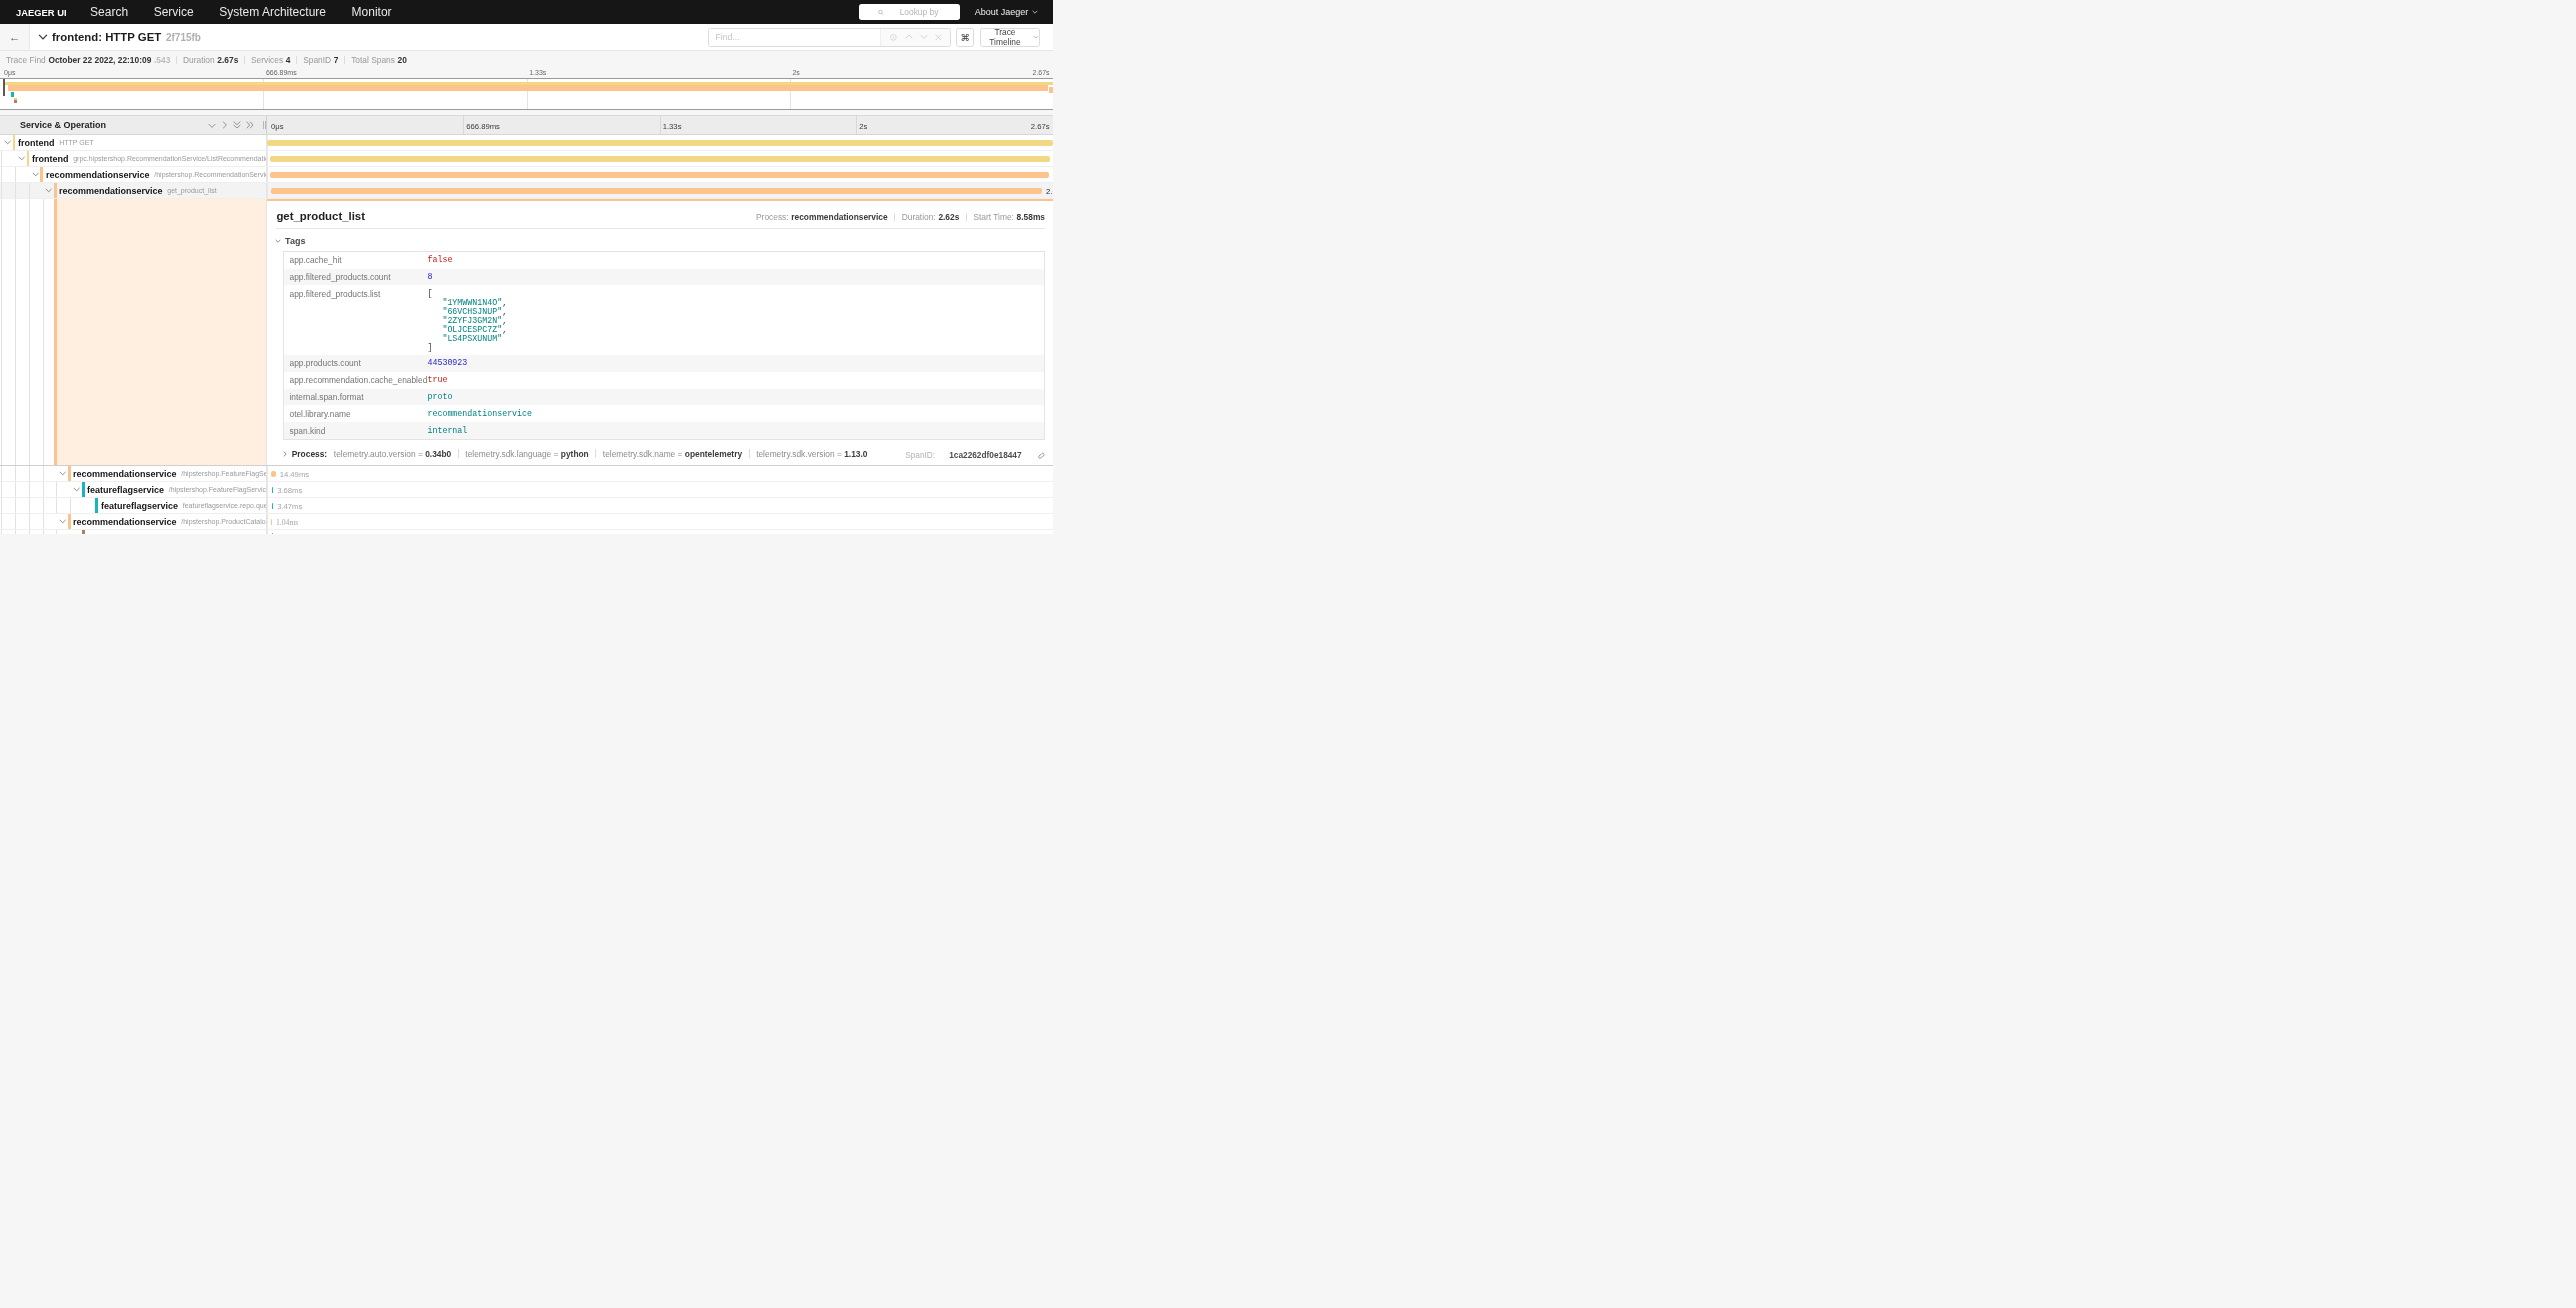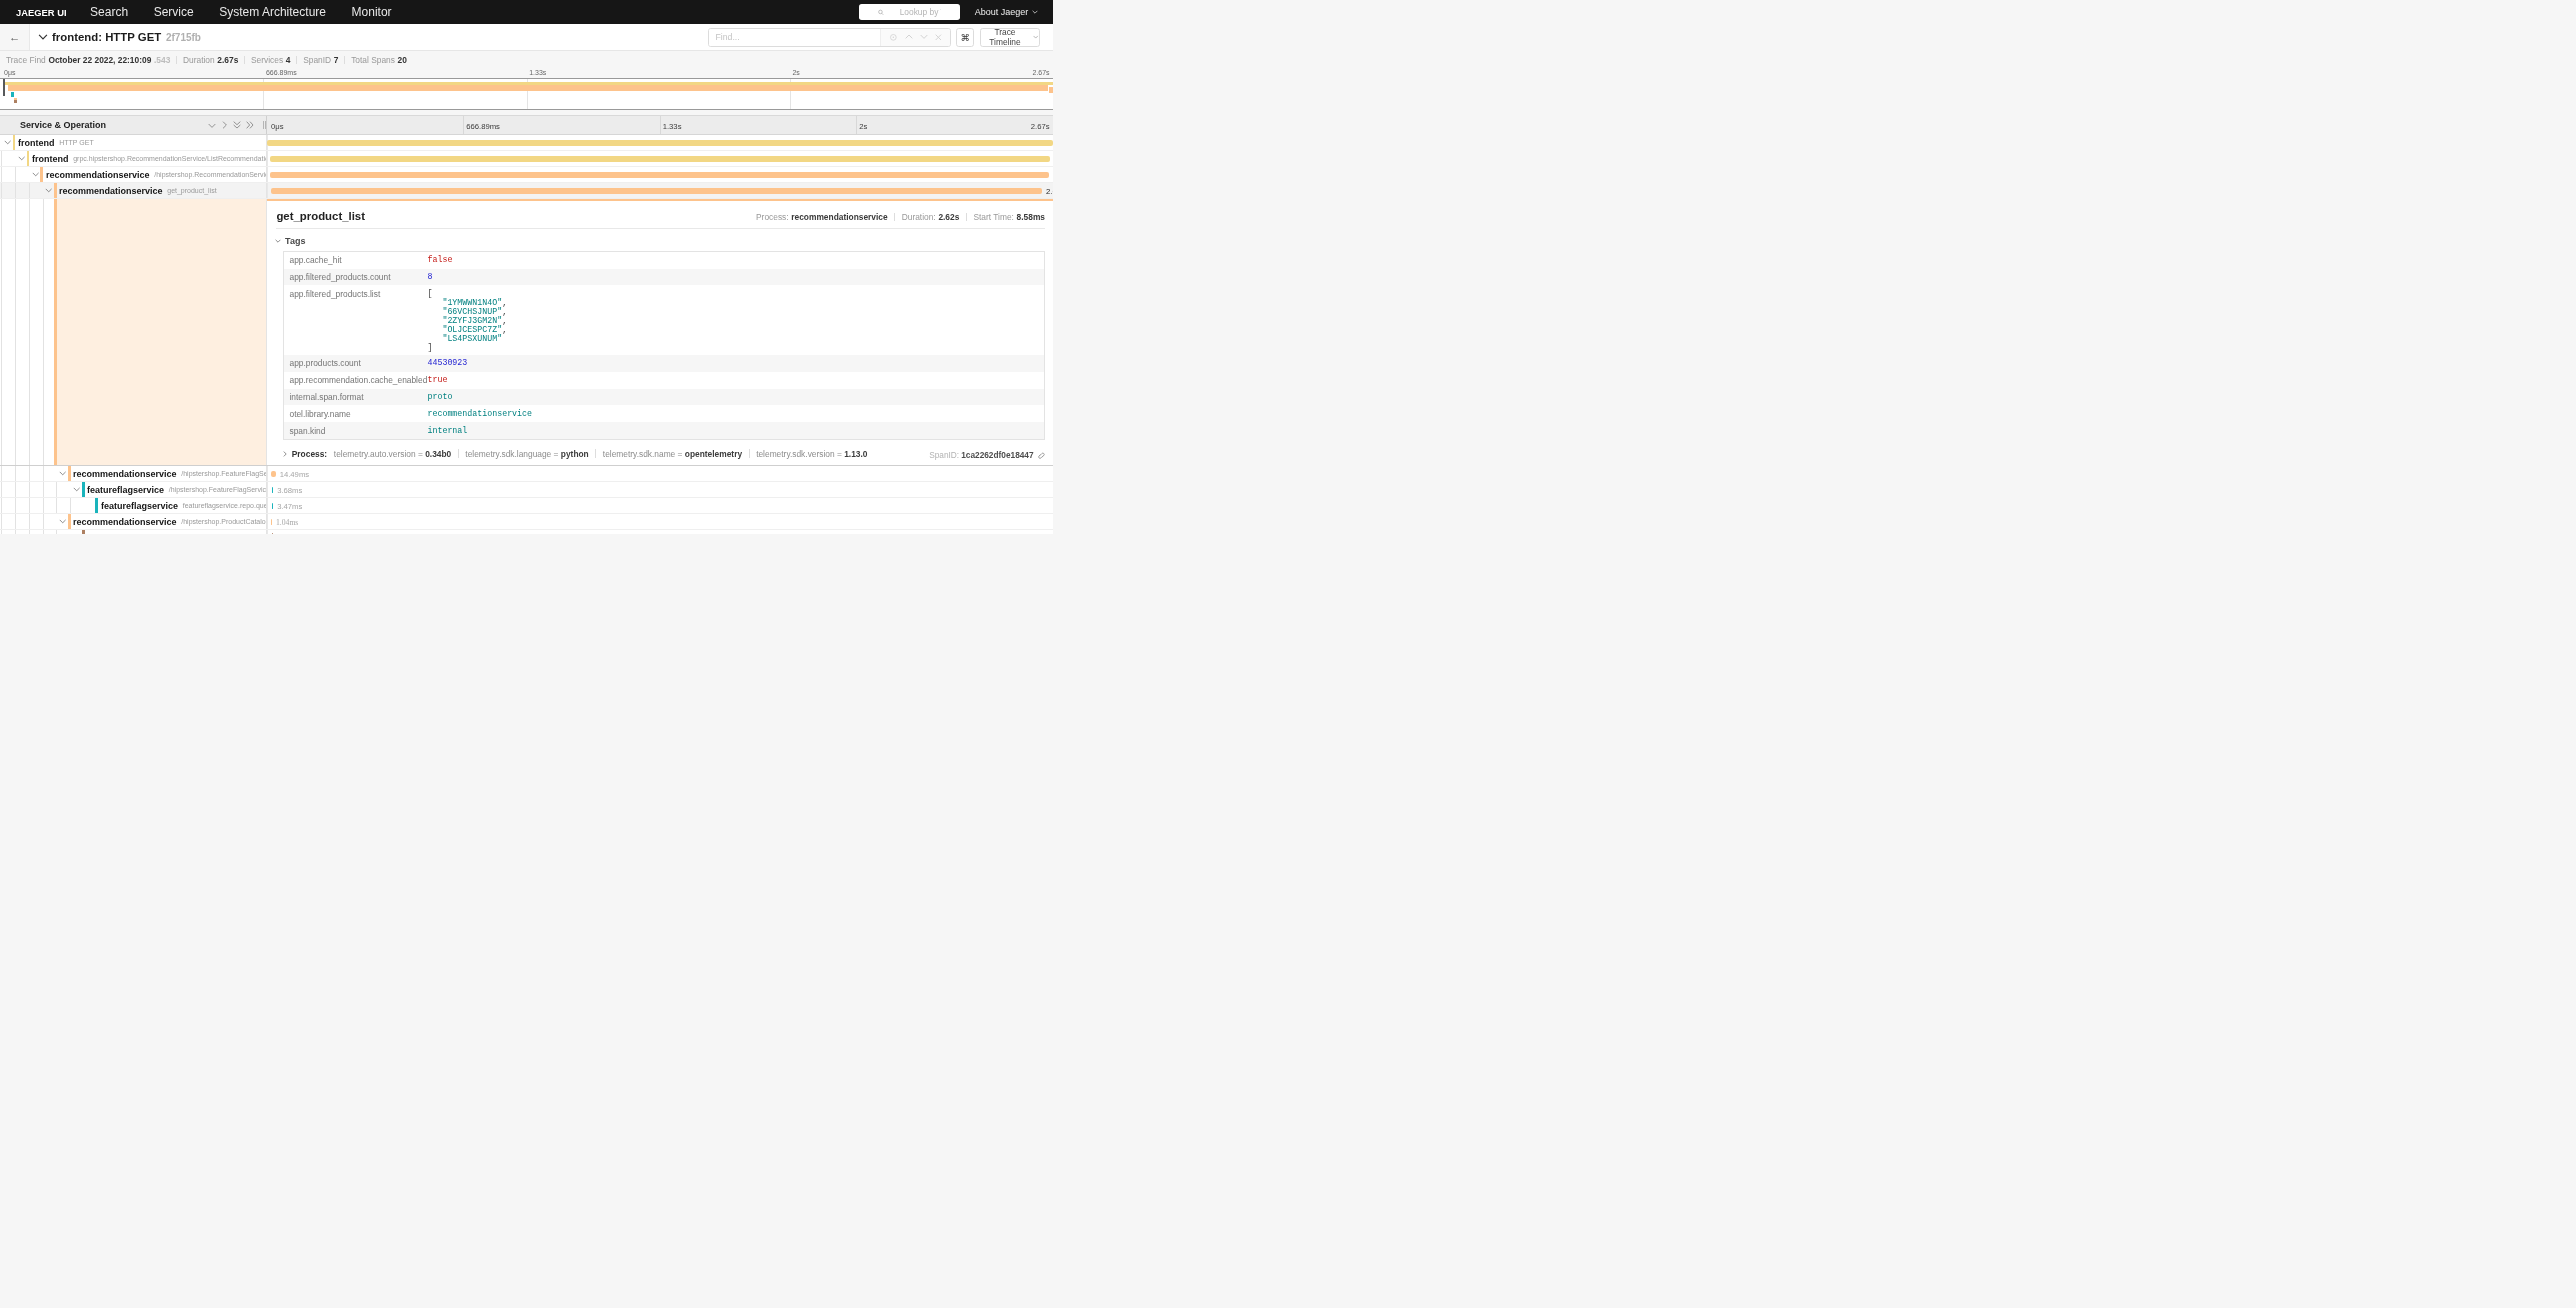--- a/index.html
+++ b/index.html
@@ -104,21 +104,21 @@
   .tag-key { width:138px; padding:3.4px 5.4px; color:#757575; flex-shrink:0; }
   .tag-val { padding:3.4px 5.4px; font-family:"Liberation Mono", monospace; font-size:8.3px; white-space:pre; }
   .v-bool { color:#c41a16; } .v-num { color:#2525d2; } .v-str { color:#008080; }
   .v-punc { color:#444; }
   .proc-line { margin:8.7px 0 0 6.7px; display:flex; align-items:center; font-size:8.4px; }
   .proc-line .plabel { font-weight:bold; color:#333; margin:0 6.7px 0 4.7px; }
   .proc-item { color:#8c8c8c; }
   .proc-item b { color:#3c3c3c; font-weight:600; }
   .proc-sep { width:0.7px; height:9.4px; background:#ddd; margin:0 6.7px; }
   .spanid-line { position:absolute; right:8px; bottom:5.4px; font-size:8.3px; color:#b3b3b3;
-    display:flex; align-items:center; gap:2px;}
+    display:flex; align-items:center; gap:14px;}
   .spanid-line b { color:#4e4e4e; font-weight:600; }
   .partial-row { display:flex; height:4.2px; background:#fff; }
   svg.ic { display:block; }
 </style>
 </head>
 <body>
 
 <nav class="nav">
   <span class="nav-brand">JAEGER UI</span>
   <span id="nav-items"><span class="nav-item">Search</span><span class="nav-item">Service</span><span class="nav-item">System Architecture</span><span class="nav-item">Monitor</span></span>

